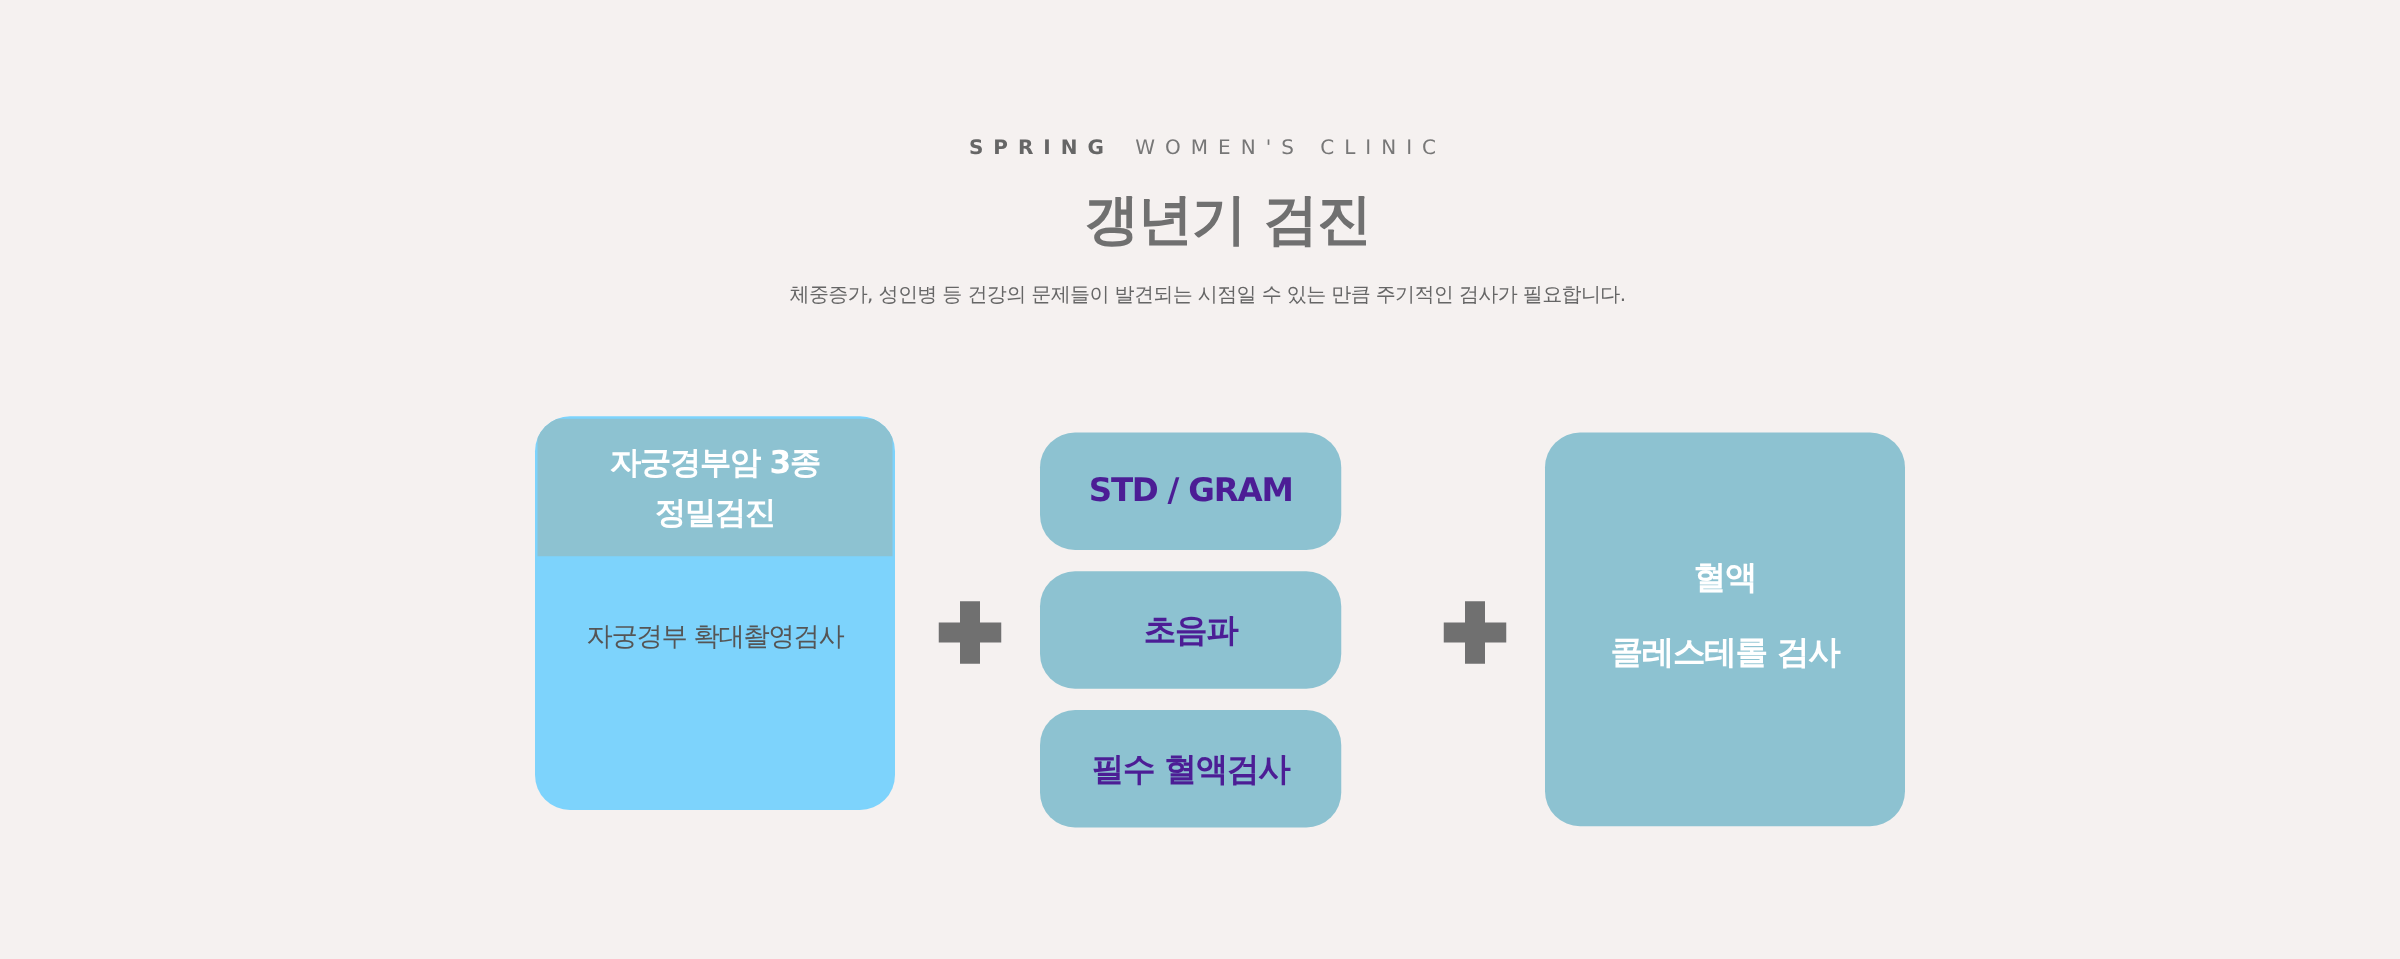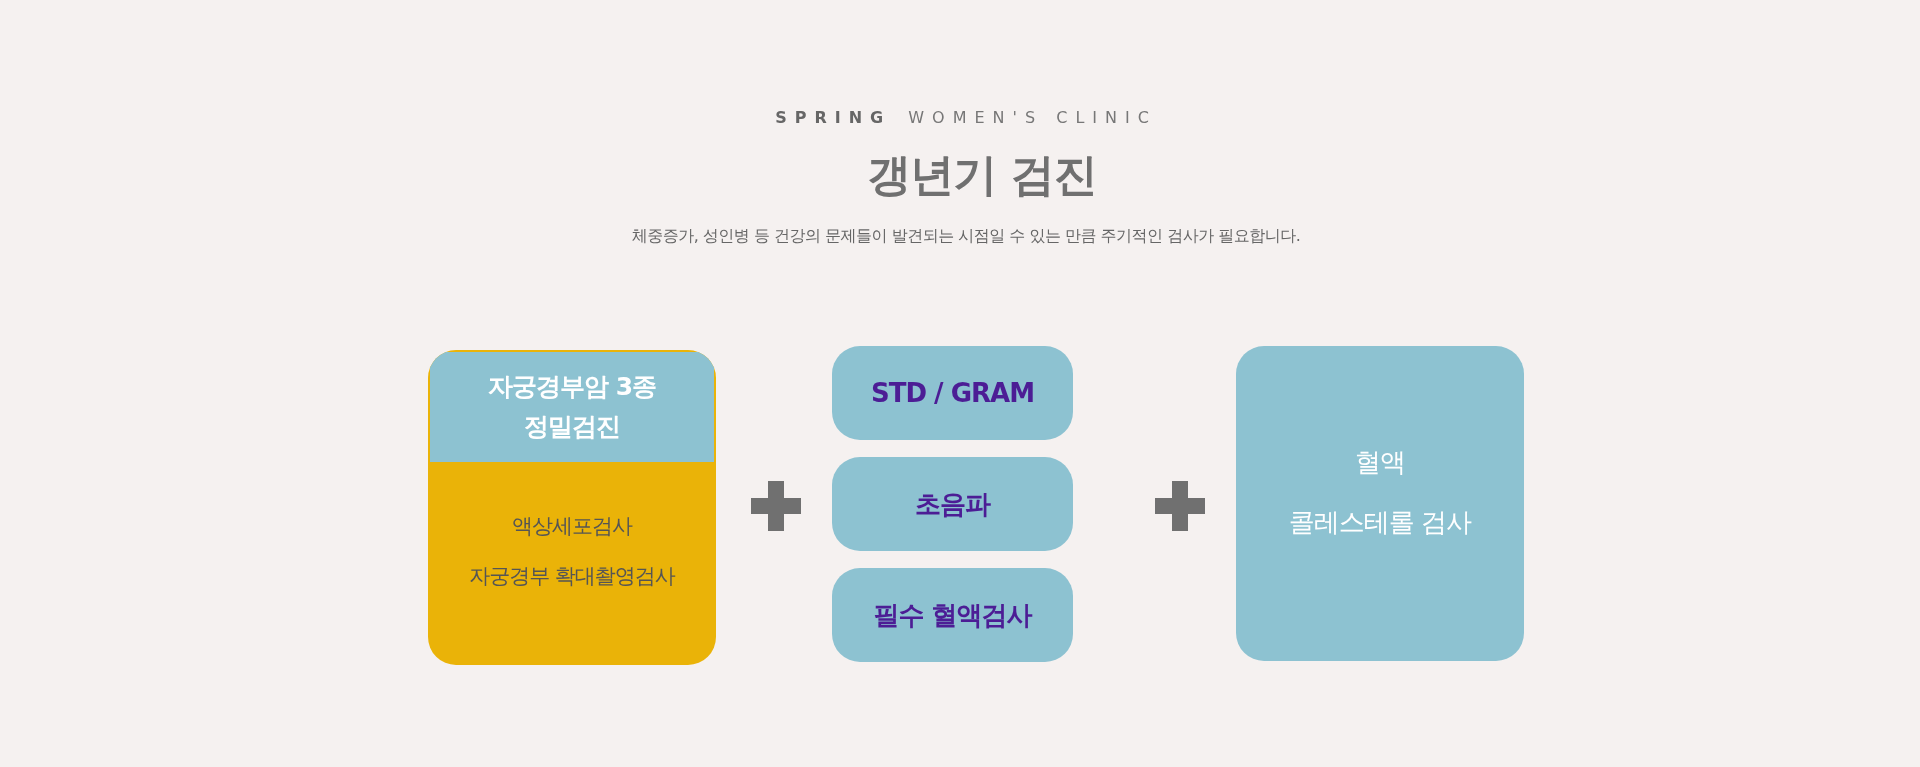--- a/index.html
+++ b/index.html
@@ -2,49 +2,48 @@
 <html><head>
 <meta charset="utf-8">
 <style>
   * { margin:2px; padding:0; box-sizing:border-box; }
   html, body { width:1920px; height:767px; background:#f5f1f0; overflow:hidden; }
   body { font-family: "DejaVu Sans", "Liberation Sans", sans-serif; position:relative; color:#666; }
   .eyebrow { position:absolute; top:102px; left:0; width:1920px; text-align:center; font-size:16px; letter-spacing:8px; color:#777; }
   .eyebrow .b { font-weight:bold; color:#666; }
   .title { position:absolute; top:140px; left:16px; width:1920px; text-align:center; font-size:44px; font-weight:bold; color:#707070; letter-spacing:-1px; }
   .desc { position:absolute; top:215px; left:0; width:1920px; text-align:center; font-size:16px; line-height:25px; color:#666; letter-spacing:-0.5px; }
-  .card1 { position:absolute; left:422px; top:344px; width:288px; height:315px; border-radius:28px; overflow:hidden; background:#eab308; }
+  .card1 { position:absolute; left:422px; top:327px; width:288px; height:315px; border-radius:28px; overflow:hidden; background:#7dd3fc; }
   .card1 .head { height:110px; background:#8dc2d1; color:#fff; font-weight:bold; font-size:25px; line-height:36px; display:flex; flex-direction:column; justify-content:center; align-items:center; letter-spacing:-1px; }
   .card1 .items { padding-top:36px; }
   .card1 .item { text-align:center; font-size:21px; color:#555; line-height:48px; letter-spacing:-1px; }
   .plus { position:absolute; width:50px; height:50px; }
   .plus .h { position:absolute; left:0; top:17px; width:50px; height:16px; background:#707070; }
   .plus .v { position:absolute; left:17px; top:0; width:16px; height:50px; background:#707070; }
   .pill { position:absolute; left:826px; width:241px; height:94px; border-radius:28px; background:#8dc2d1; color:#4c1d95; font-weight:bold; font-size:26px; display:flex; align-items:center; justify-content:center; letter-spacing:-1px; }
-  .card3 { position:absolute; left:1230px; top:340px; width:288px; height:315px; border-radius:28px; background:#8dc2d1; color:#fff; font-weight:normal; font-size:26px; line-height:40px; display:flex; flex-direction:column; align-items:center; justify-content:center; letter-spacing:-1px; padding-bottom:24px;gap:16px; }
+  .card3 { position:absolute; left:1230px; top:340px; width:288px; height:315px; border-radius:28px; background:#8dc2d1; color:#fff; font-weight:bold; font-size:26px; line-height:40px; display:flex; flex-direction:column; align-items:center; justify-content:center; letter-spacing:-1px; padding-bottom:24px;gap:16px; }
 </style>
 </head>
 <body>
 
 <div class="eyebrow">
   <span class="b">SPRING</span>
   <span>WOMEN'S CLINIC</span>
 </div>
 <div class="title">갱년기 검진</div>
 <div class="desc">
   <div>체중증가, 성인병 등 건강의 문제들이 발견되는 시점일 수 있는 만큼 주기적인 검사가 필요합니다.</div>
 </div>
 
 <div class="card1">
   <div class="head">
     <div>자궁경부암 3종</div>
     <div>정밀검진</div>
   </div>
   <div class="items">
-    <div class="item">액상세포검사</div>
     <div class="item">자궁경부 확대촬영검사</div>
   </div>
 </div>
 
 <div class="plus" style="left:743px; top:473px;">
   <div class="h"></div>
     <div class="v"></div>
 </div>
 
 <div class="pill" style="top:340px;">STD / GRAM</div>

